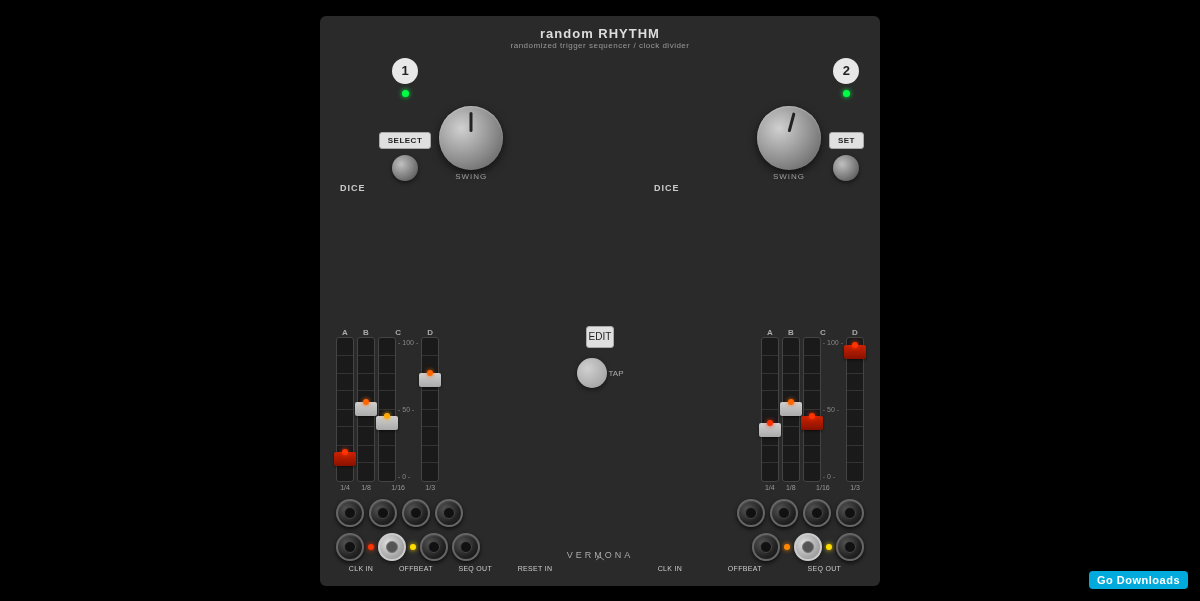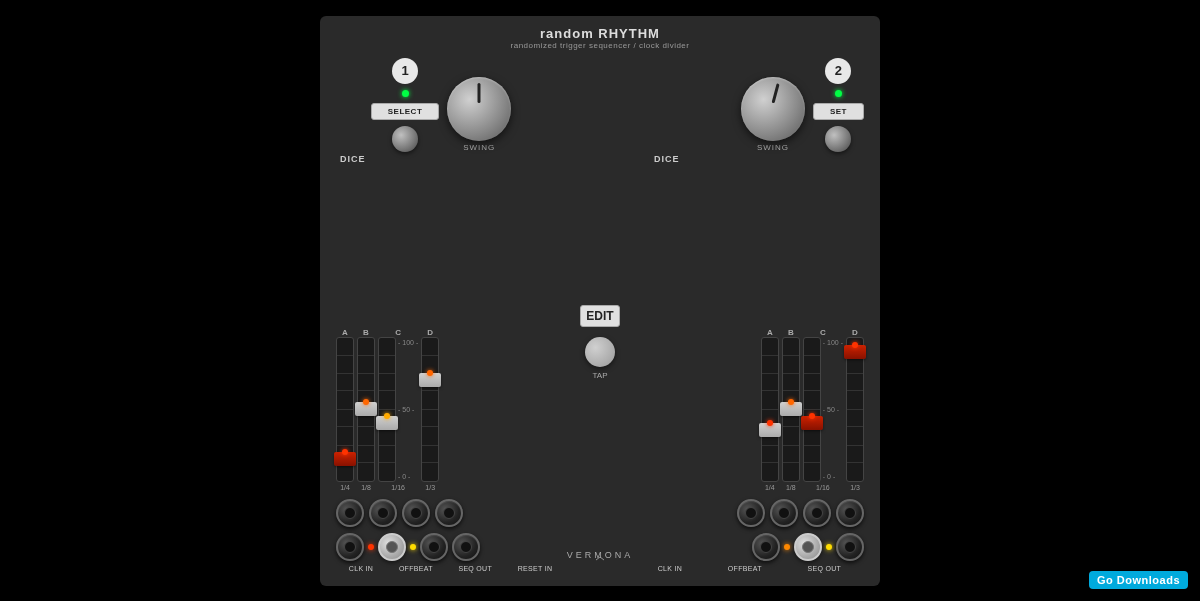--- a/index.html
+++ b/index.html
@@ -80,23 +80,24 @@
       box-shadow: 0 0 5px #00ff44;
     }
 
     .btn-select, .btn-set {
       background: #e0e0e0;
       border: 1px solid #aaa;
       border-radius: 3px;
       color: #222;
       font-size: 8px;
       font-weight: bold;
-      padding: 3px 16px;
+      padding: 3px 8px;
       cursor: pointer;
       letter-spacing: 0.5px;
+      margin-top: 29px;
     }
 
     .knob-large {
       width: 64px;
       height: 64px;
       border-radius: 50%;
       background: radial-gradient(circle at 35% 35%, #d0d0d0, #888 60%, #555);
       position: relative;
       display: flex;
       align-items: center;
@@ -240,28 +241,28 @@
       display: flex;
       flex-direction: column;
       align-items: center;
       justify-content: center;
       gap: 10px;
       width: 70px;
       padding-top: 20px;
     }
 
     .btn-edit {
-      width: 40px;
+      width: 28px;
       height: 22px;
       background: #e0e0e0;
       border: 1px solid #aaa;
       border-radius: 3px;
       color: #222;
-      font-size: 12px;
-      font-weight: bold;
+      font-size: 10px;
+      font-weight: normal;
       display: flex;
       align-items: center;
       justify-content: center;
       cursor: pointer;
     }
 
     .btn-tap {
       width: 30px;
       height: 30px;
       border-radius: 50%;
@@ -528,21 +529,21 @@
           <div class="fader-led orange" style="top:23%;"></div>
         </div>
         <div class="fader-value">1/3</div>
       </div>
     </div>
 
     <div class="center-col">
       <div style="display:flex; flex-direction:column; align-items:center; gap:2px;">
         <div class="btn-edit">EDIT</div>
       </div>
-      <div style="display:flex; flex-direction:column; align-items:center; gap:2px;">
+      <div style="display:flex; flex-direction:row; align-items:center; gap:2px;">
         <div class="btn-tap"></div>
         <div class="tap-label">TAP</div>
       </div>
     </div>
 
     <div class="fader-group">
 
       <div class="fader-section">
         <div class="fader-letter">A</div>
         <div class="fader-track">

